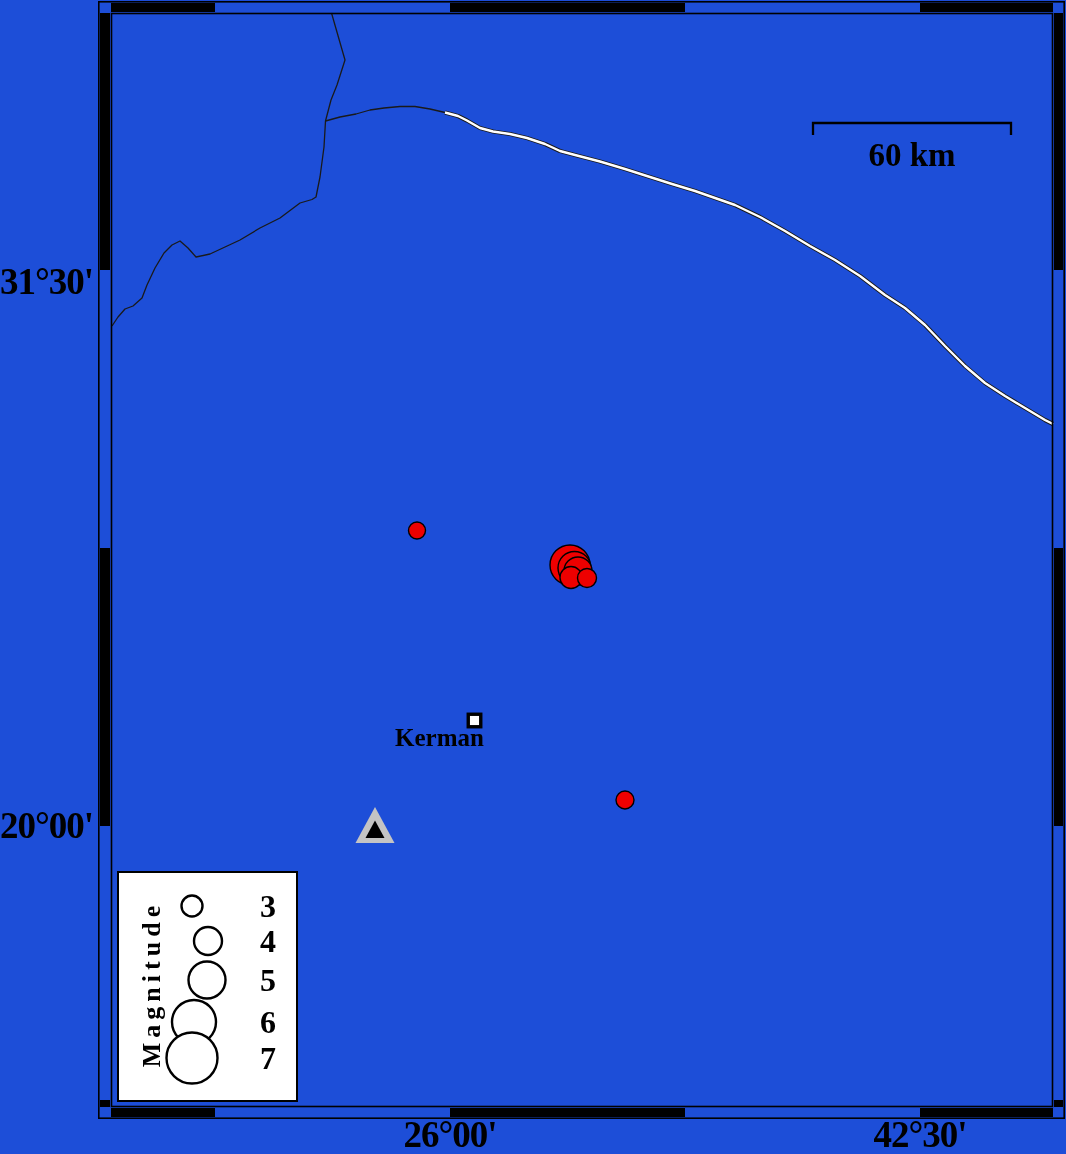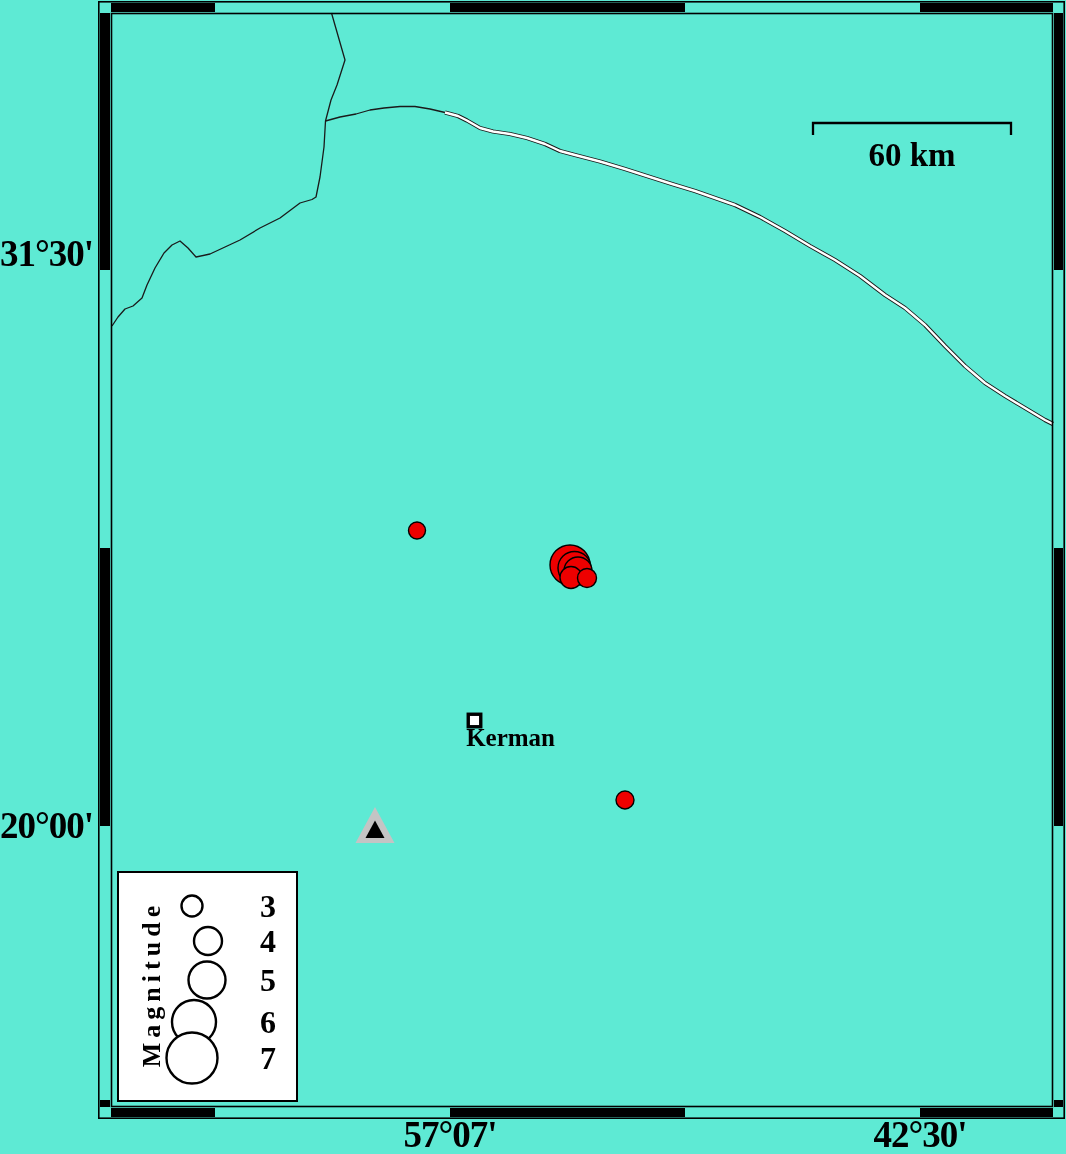--- a/index.html
+++ b/index.html
@@ -1,25 +1,25 @@
 <!DOCTYPE html>
 <html><head>
 <meta charset="utf-8">
 <style>
   html,body{margin:0;padding:0;background:#ffffff;}
-  .figure{position:relative;width:1066px;height:1154px;background:#5eead4;overflow:hidden;
+  .figure{position:relative;width:1066px;height:1154px;background:#1d4ed8;overflow:hidden;
           font-family:"Liberation Serif",serif;}
   svg{position:absolute;left:0;top:0;}
   .map-label{position:absolute;font-family:"Liberation Serif",serif;font-weight:bold;color:#000;
              white-space:nowrap;}
   .axis-label{font-size:37px;line-height:40px;letter-spacing:-1px;}
   .left-axis{width:92px;text-align:right;left:0;}
   .bottom-axis{width:220px;text-align:center;top:1115px;}
   .scalebar-label{left:812px;top:137px;width:200px;text-align:center;font-size:33px;line-height:36px;}
-  .city-label{left:395px;top:723px;width:160px;text-align:right;font-size:25px;line-height:30px;}
+  .city-label{left:395px;top:723px;width:160px;text-align:left;font-size:25px;line-height:30px;}
   .legend-title{left:42px;top:969px;width:220px;height:30px;text-align:center;font-size:26px;
                 line-height:30px;letter-spacing:5px;transform:rotate(-90deg);}
   .legend-value{width:60px;left:238px;text-align:center;font-size:32px;line-height:42px;}
 </style>
 </head>
 <body>
 
 <div class="figure">
   <svg id="map-svg" width="1066" height="1154" viewBox="0 0 1066 1154">
       <path d="M331.5,13 L345,60 L337,85 L331,100 L325.5,121 L324,147 L320,177 L316,197 L312,199.5 L300,203 L280,218 L260,228 L240,240 L225,247 L210,254 L196,257 L188,248 L180,241 L172,245 L164,253 L155,268 L147,285 L142,298 L133,306 L125,309 L118,317 L112,326" fill="none" stroke="#1a1a1a" stroke-width="1.3" stroke-linejoin="round"></path>
@@ -59,23 +59,23 @@
       <circle cx="192" cy="1058" r="25.5" fill="#ffffff" stroke="#000000" stroke-width="2.4"></circle>
     </svg>
 
   <div class="map-label scalebar-label">60 km</div>
 
   <div class="map-label city-label">Kerman</div>
 
   <div class="map-label legend-title">Magnitude</div>
 
   <div id="dynamic-labels">
-      <div class="map-label axis-label left-axis" style="top: 234px;">31°30'</div>
+      <div class="map-label axis-label left-axis" style="top: 262px;">31°30'</div>
       <div class="map-label axis-label left-axis" style="top: 806px;">20°00'</div>
-      <div class="map-label axis-label bottom-axis" style="left: 340px;">57°07'</div>
+      <div class="map-label axis-label bottom-axis" style="left: 340px;">26°00'</div>
       <div class="map-label axis-label bottom-axis" style="left: 810px;">42°30'</div>
       <div class="map-label legend-value" style="top: 885px;">3</div>
       <div class="map-label legend-value" style="top: 920px;">4</div>
       <div class="map-label legend-value" style="top: 959px;">5</div>
       <div class="map-label legend-value" style="top: 1001px;">6</div>
       <div class="map-label legend-value" style="top: 1037px;">7</div>
     </div>
 </div>
 
 </body></html>

